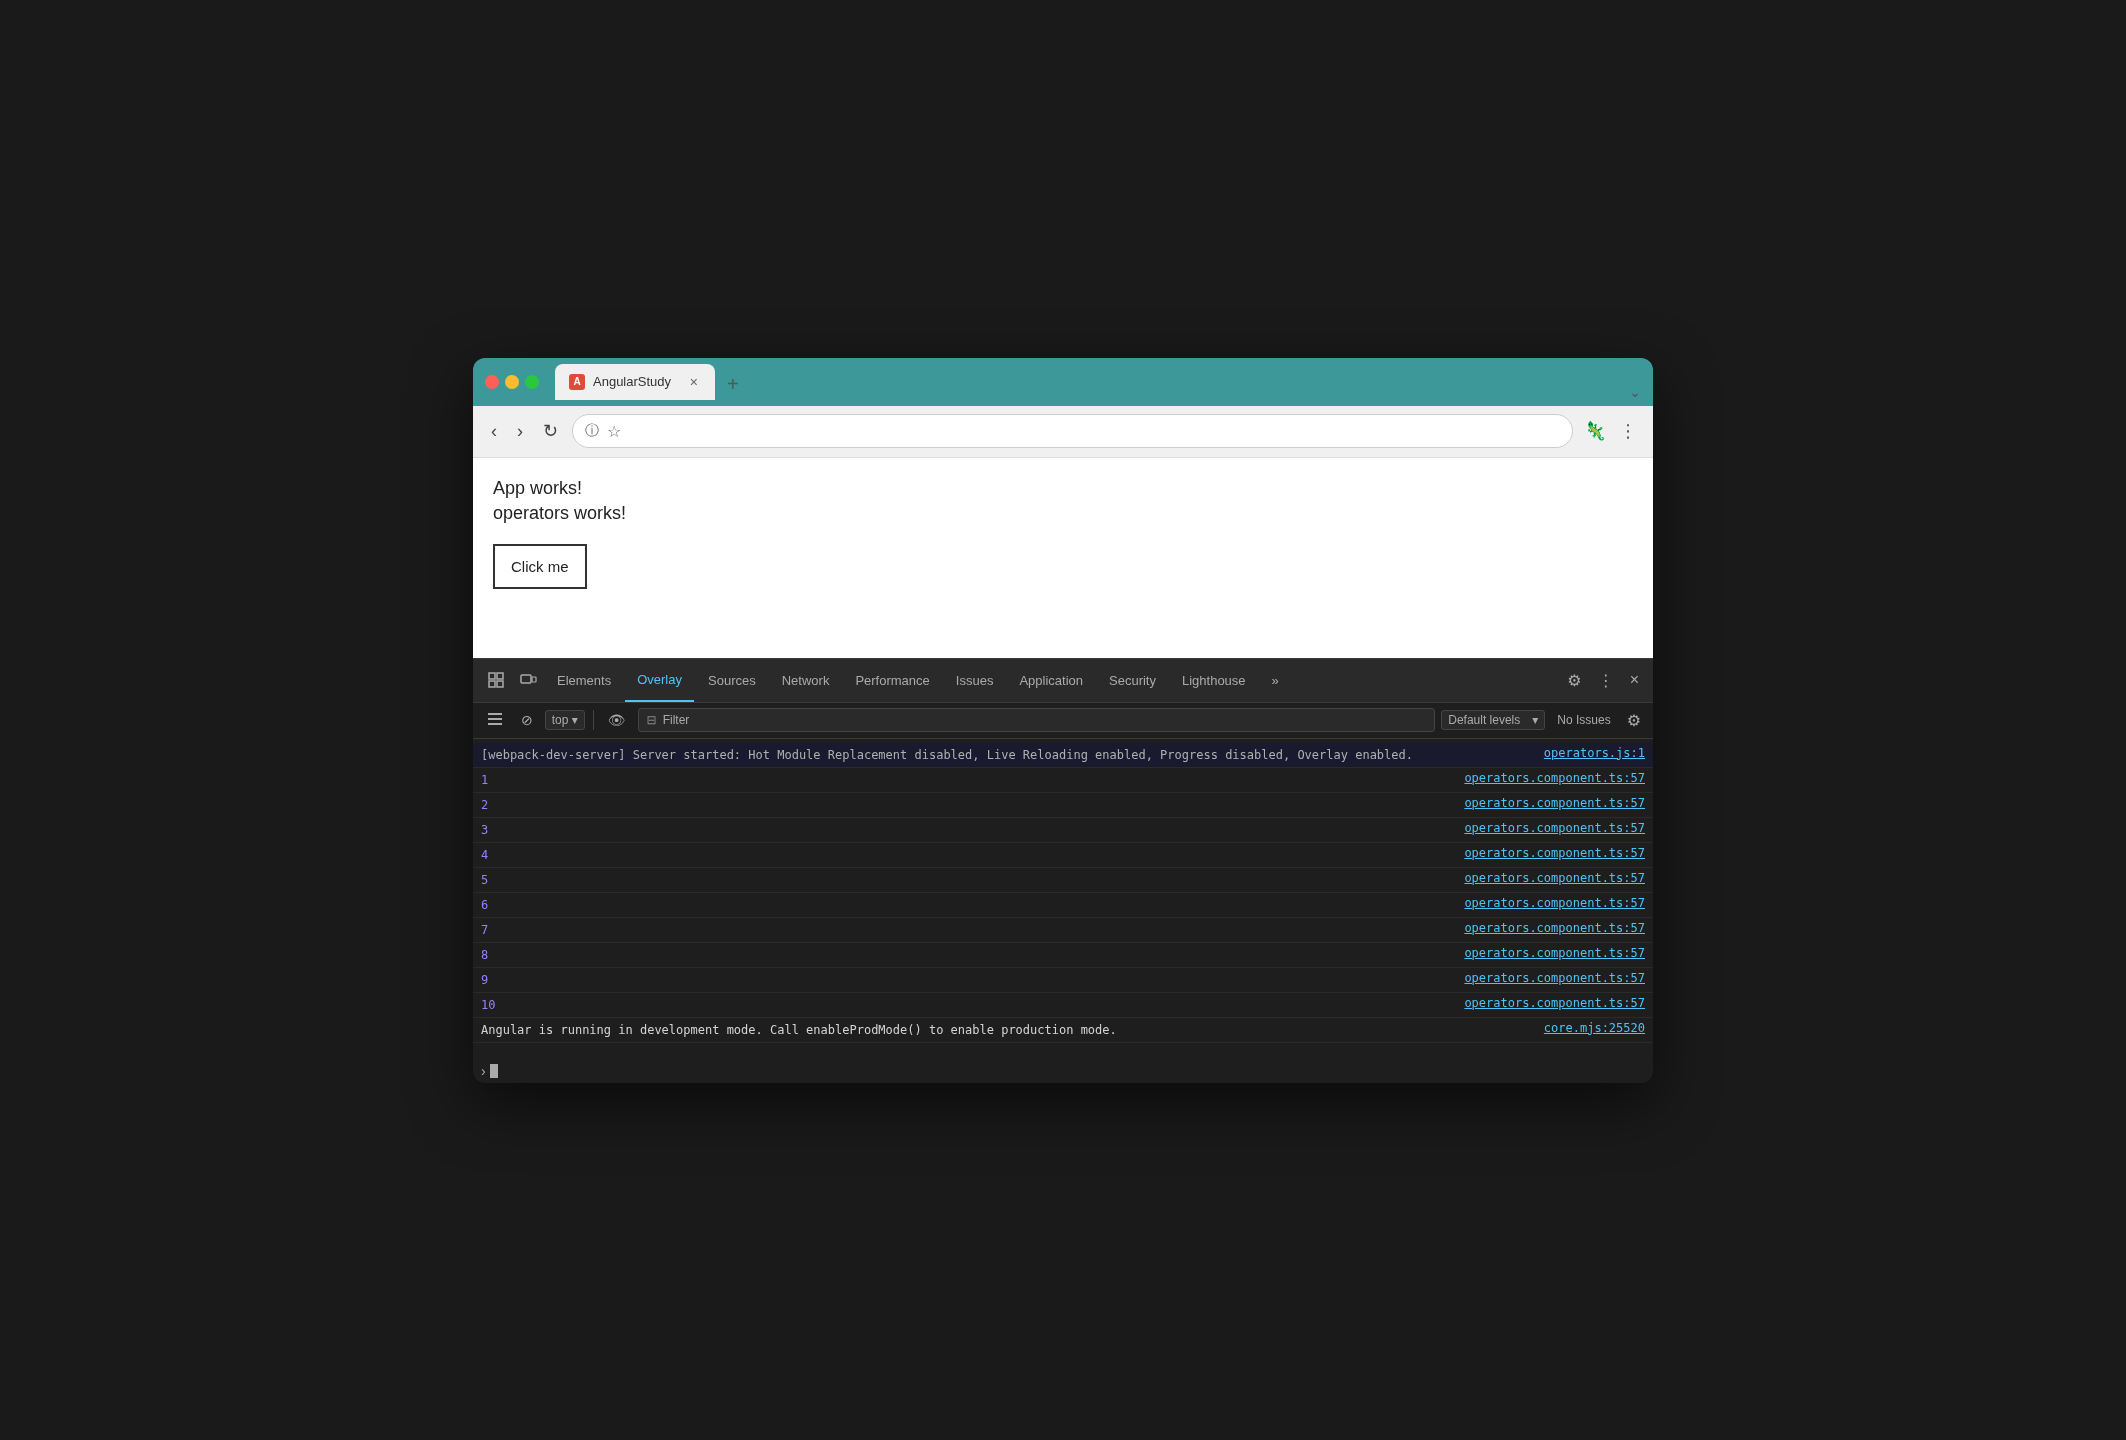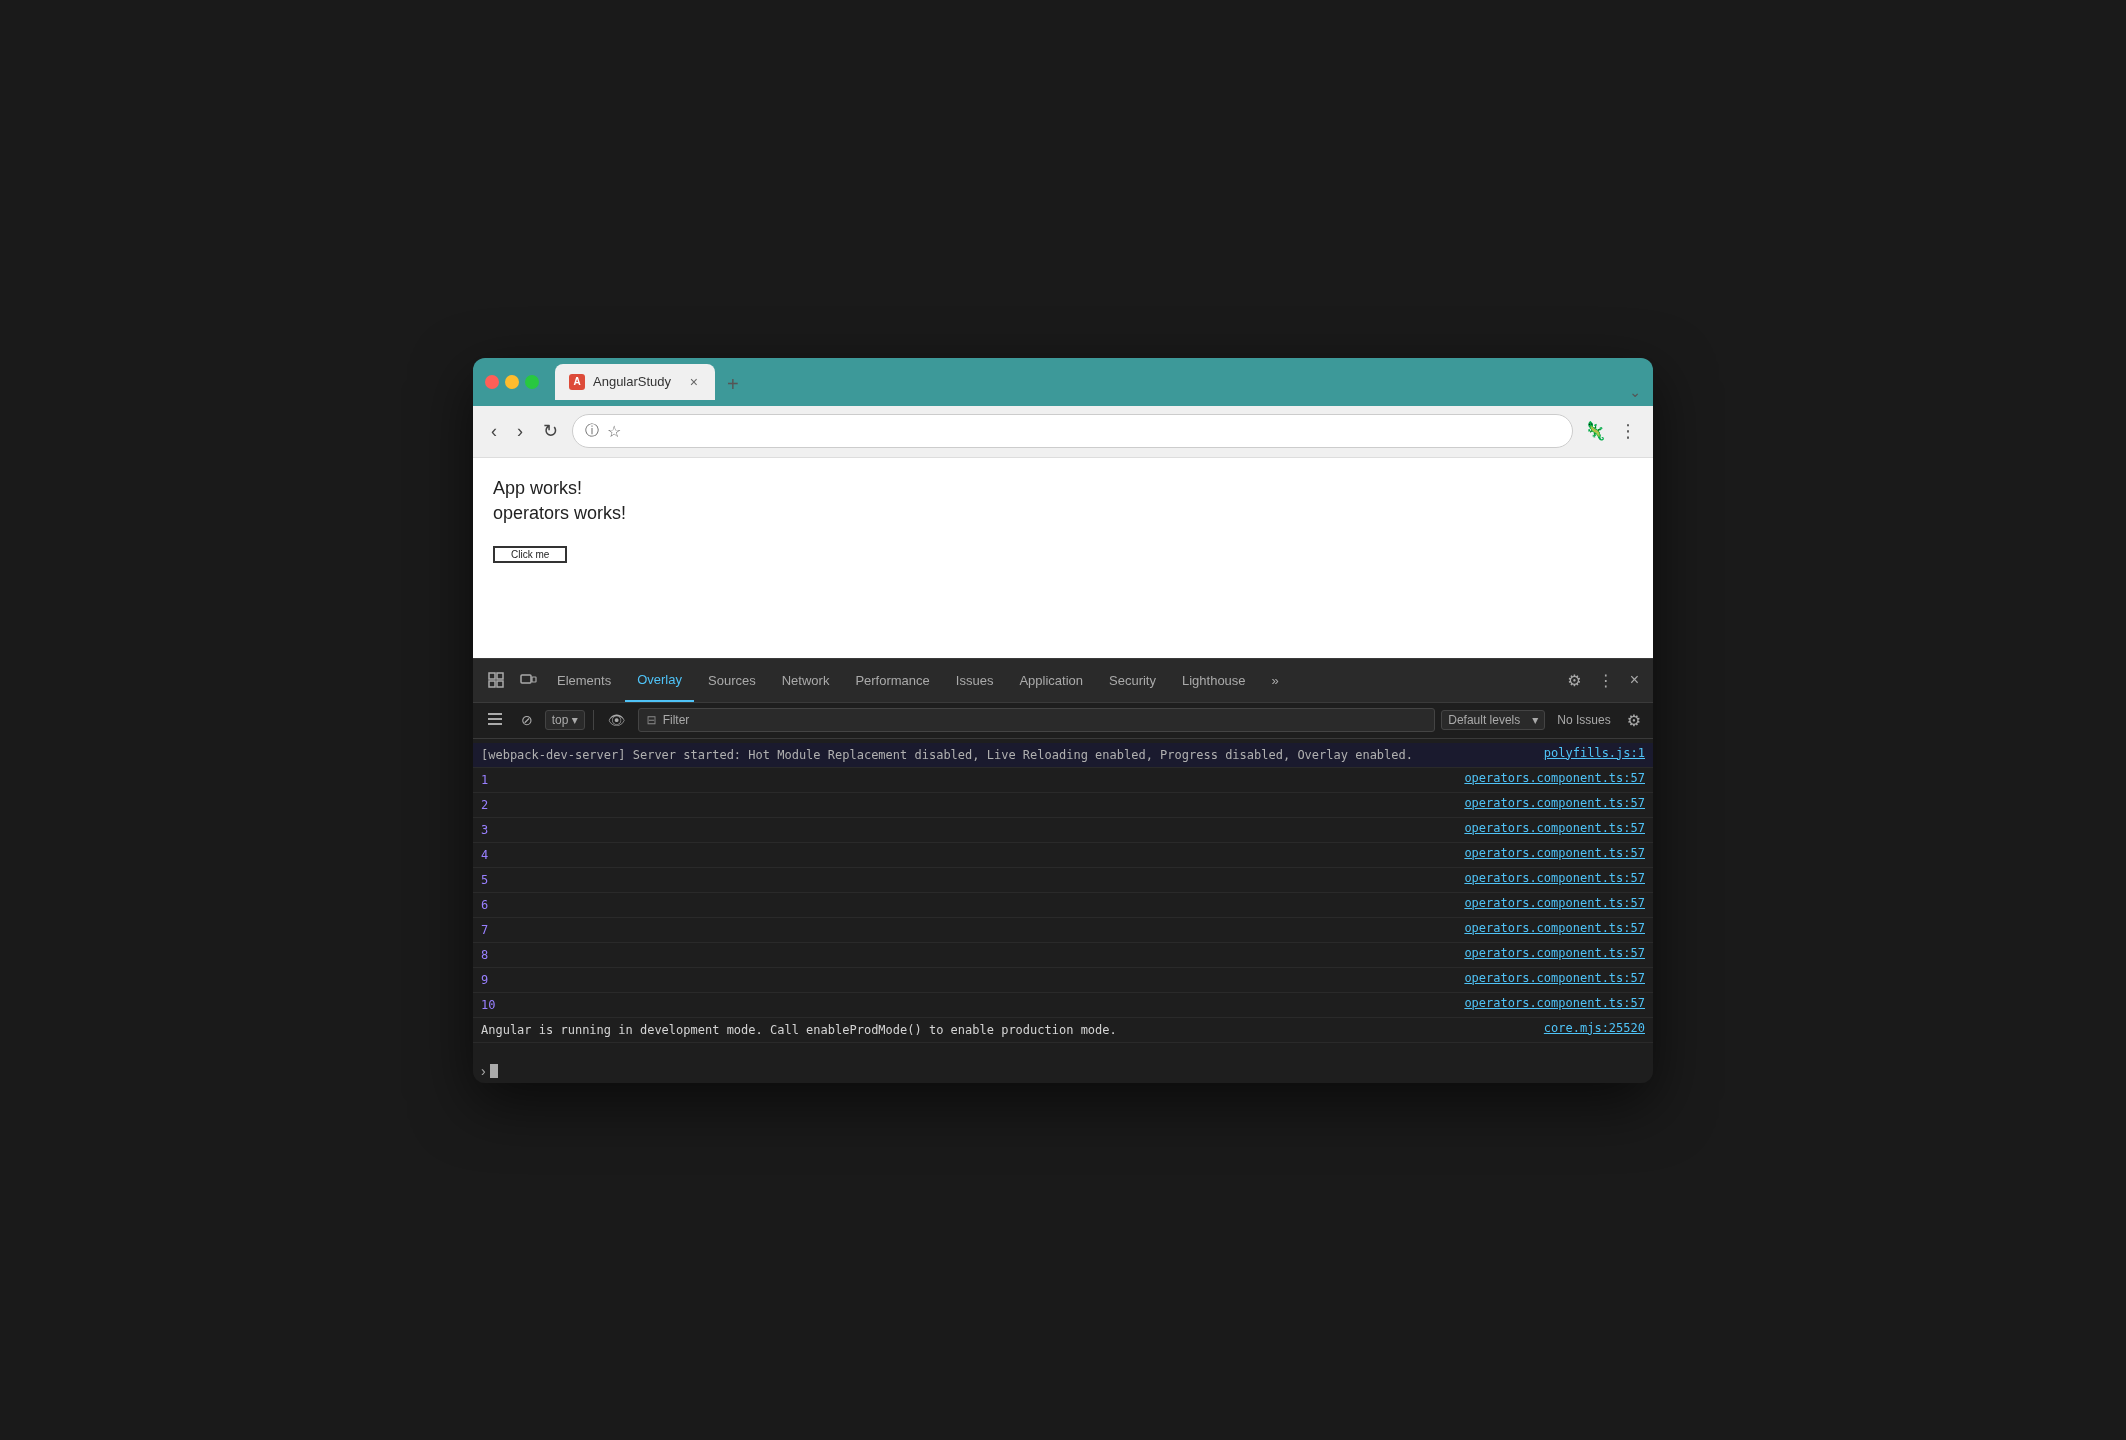--- a/index.html
+++ b/index.html
@@ -167,22 +167,22 @@
       margin-bottom: 4px;
     }
     .app-text-2 {
       font-size: 18px;
       color: #222;
       margin-bottom: 20px;
     }
     .click-btn {
       background: white;
       border: 2px solid #333;
-      padding: 1px 16px;
-      font-size: 10px;
+      padding: 12px 16px;
+      font-size: 15px;
       cursor: pointer;
       color: #222;
     }
     
     .devtools {
       background: #1e1e1e;
       border-top: 1px solid #3a3a3a;
     }
     .devtools-tabs {
       background: #2a2a2a;
@@ -488,21 +488,21 @@
         <span>Default levels</span>
         <span>▾</span>
       </div>
       <span class="ct-no-issues">No Issues</span>
       <button class="ct-gear">⚙</button>
     </div>
 
     <div class="console-output" id="console-output">
         <div class="console-log-line webpack-line">
           <span class="console-log-text">[webpack-dev-server] Server started: Hot Module Replacement disabled, Live Reloading enabled, Progress disabled, Overlay enabled.</span>
-          <span class="console-log-source">polyfills.js:1</span>
+          <span class="console-log-source">operators.js:1</span>
         </div>
         <div class="console-log-line">
           <span class="console-log-text"><span class="console-number">1</span></span>
           <span class="console-log-source">operators.component.ts:57</span>
         </div>
         <div class="console-log-line">
           <span class="console-log-text"><span class="console-number">2</span></span>
           <span class="console-log-source">operators.component.ts:57</span>
         </div>
         <div class="console-log-line">

